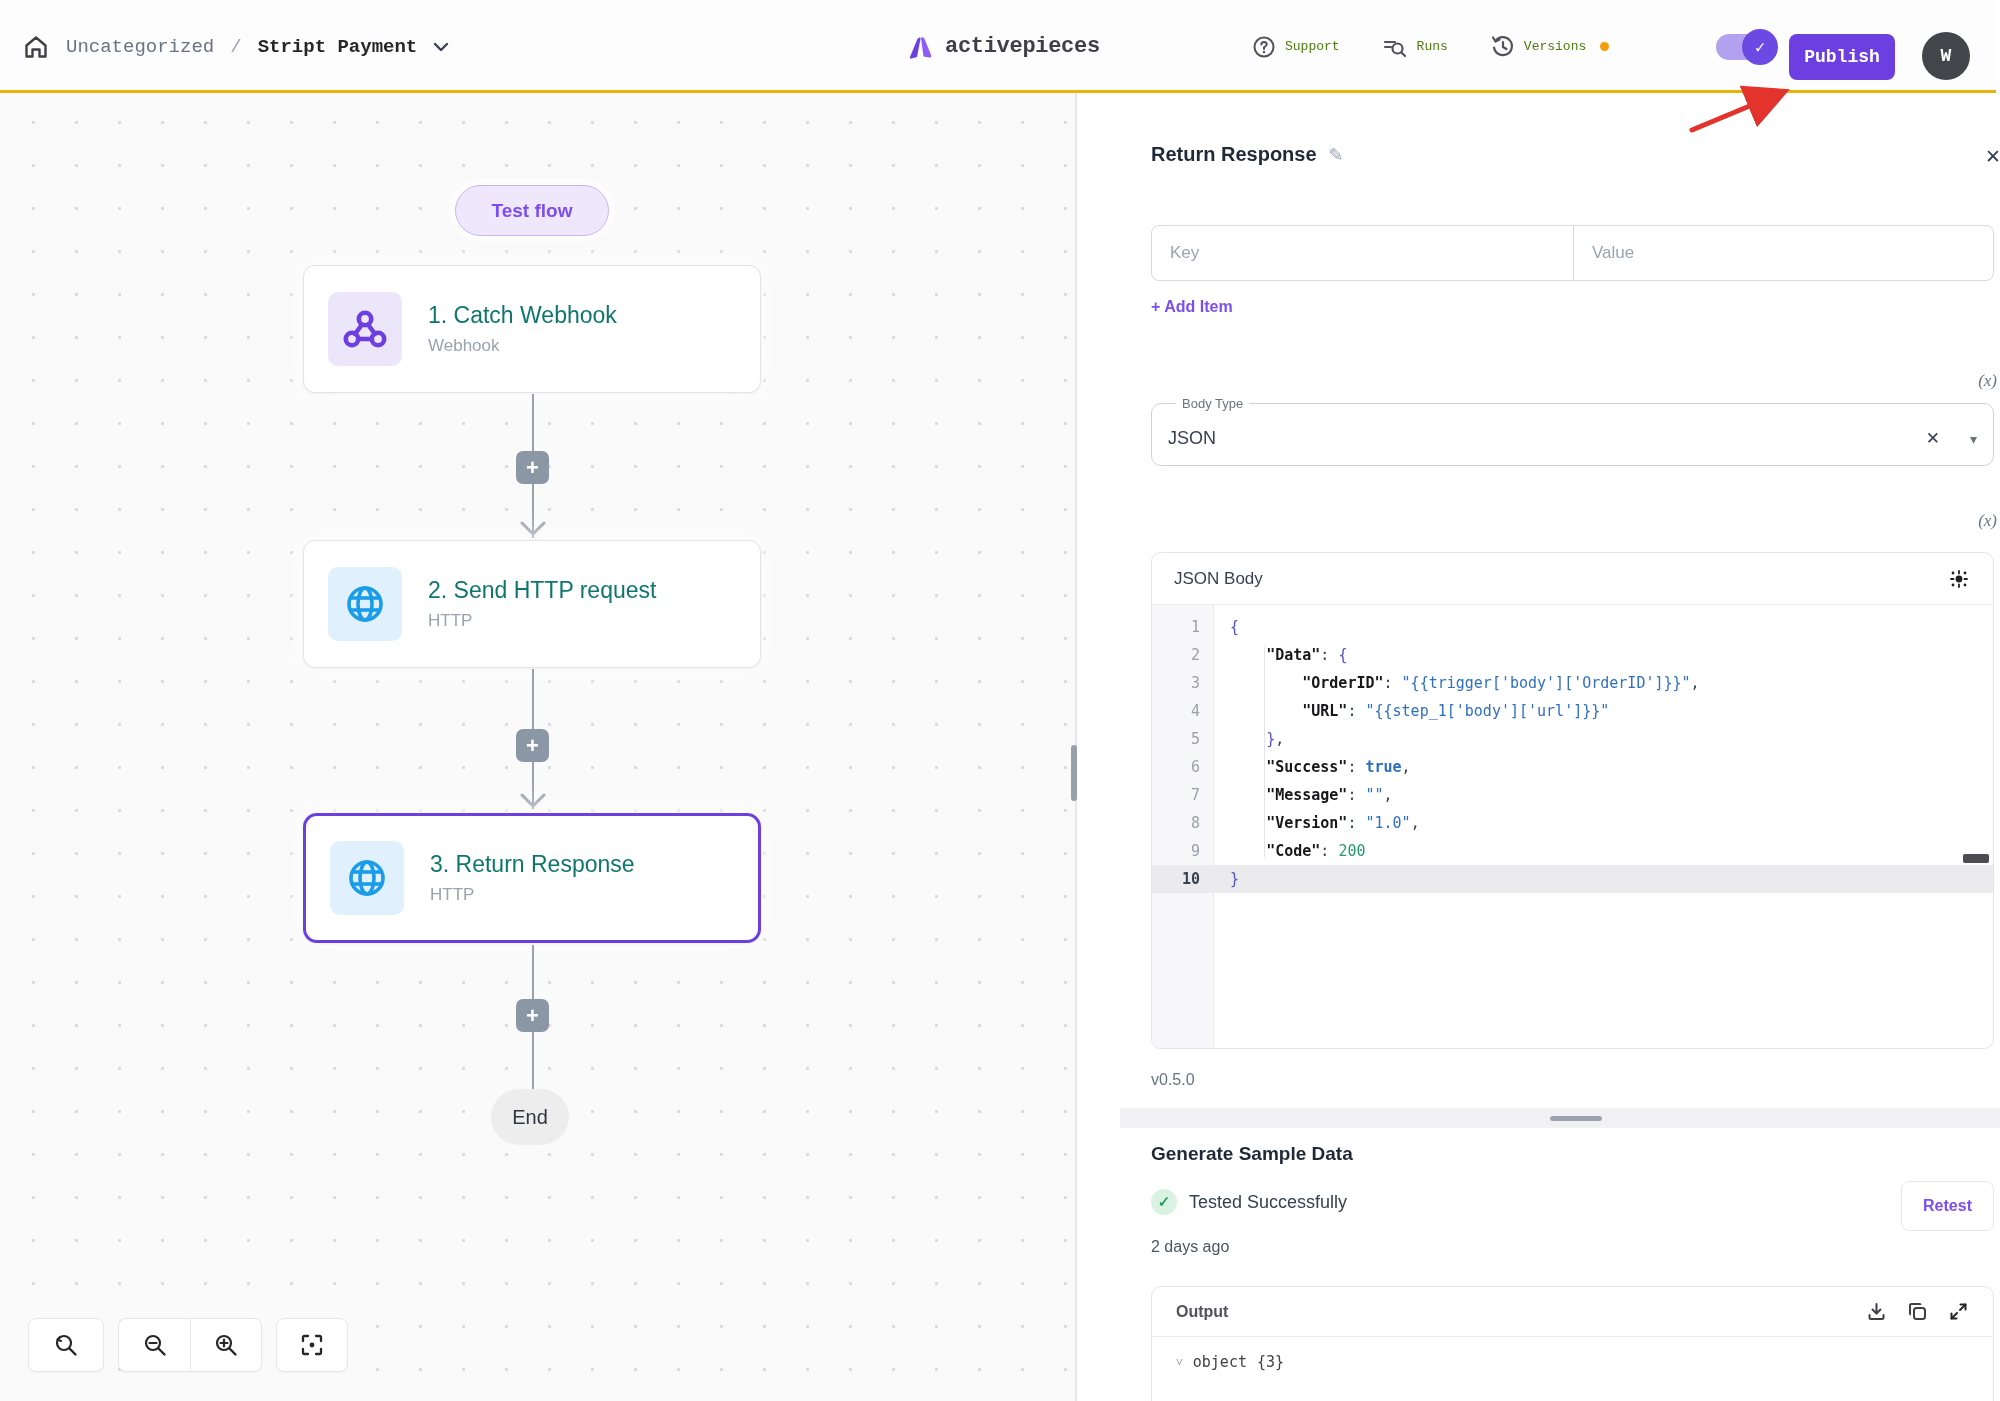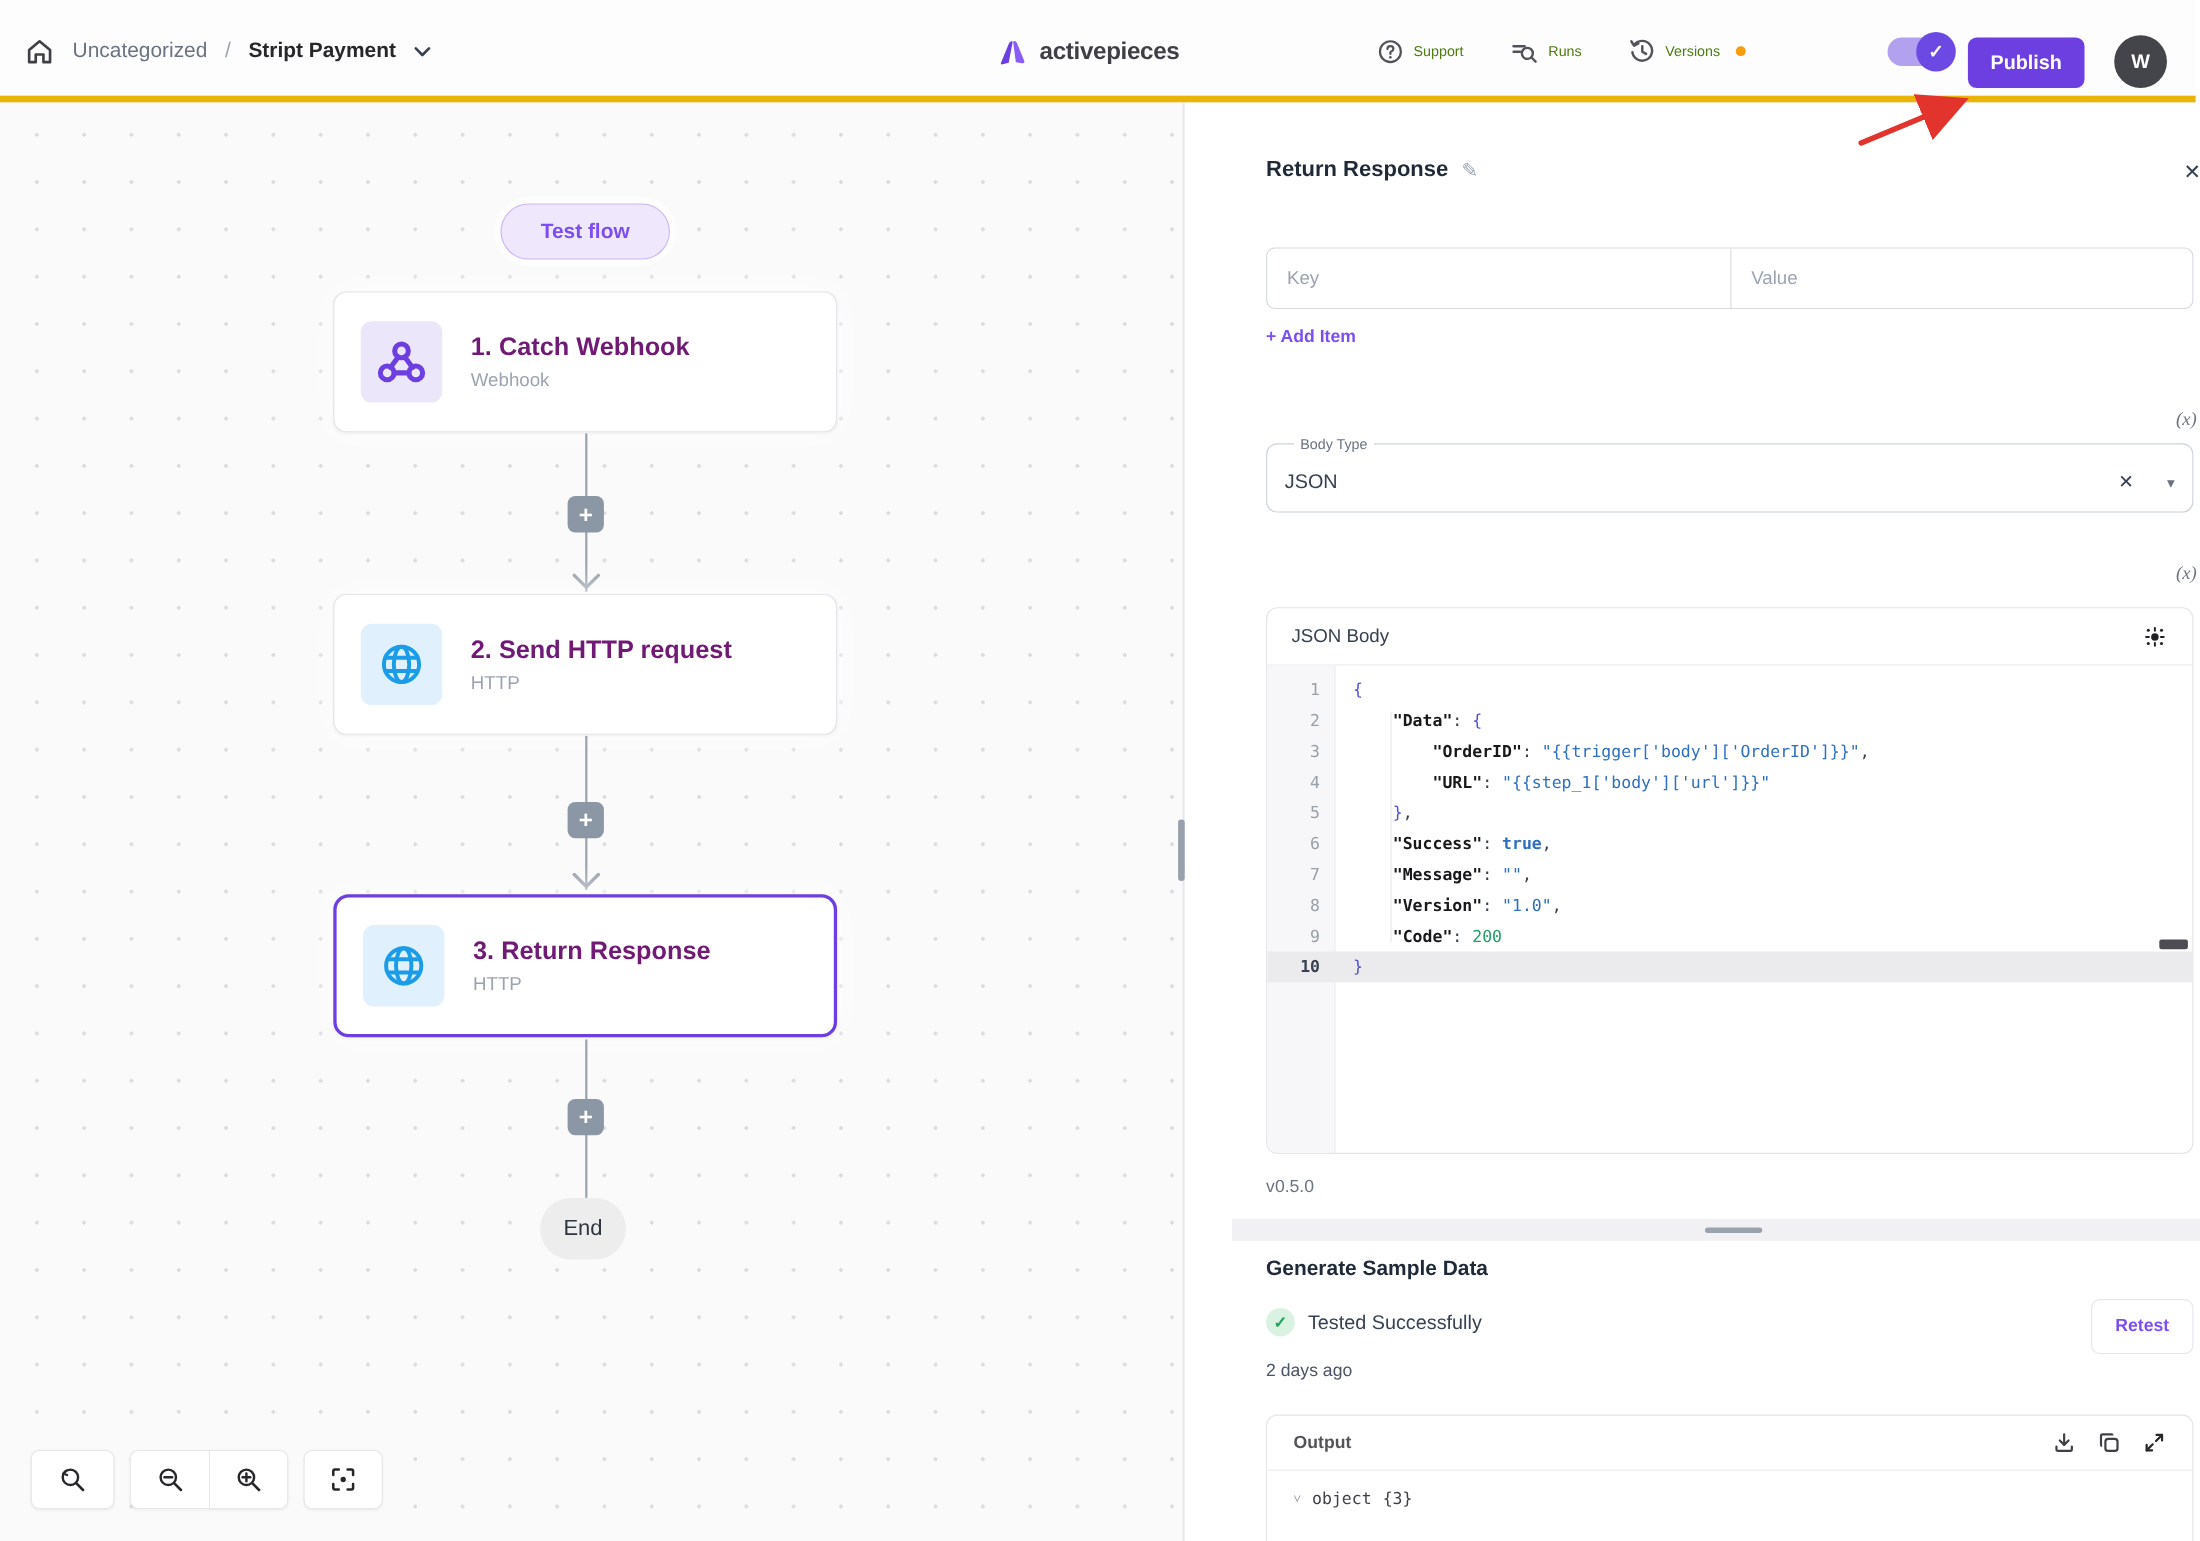--- a/index.html
+++ b/index.html
@@ -1,21 +1,21 @@
 <!DOCTYPE html>
 <html><head>
 <meta charset="utf-8">
 <style>
   * { margin:0; padding:0; box-sizing:border-box; }
   html,body { width:2000px; height:1401px; }
   body { font-family:"Liberation Sans", sans-serif; background:#fff; }
   #app { position:relative; width:2000px; height:1401px; overflow:hidden; background:#fff; }
 
   
-  .header { position:absolute; left:0; top:0; width:1996px; height:93px; background:#fdfdfe; border-bottom:6px solid #eab308; z-index:5; }
+  .header { position:absolute; left:0; top:0; width:1996px; height:93px; background:#fdfdfe; border-bottom:3px solid #eab308; z-index:5;font-family:Liberation Mono, monospace; }
   .hgroup { position:absolute; display:flex; align-items:center; }
   .breadcrumb-wrap { left:22px; top:0; height:93px; gap:16px; }
   .crumb-cat { color:#6b7280; font-size:19px; }
   .crumb-sep { color:#9ca3af; font-size:19px; }
   .crumb-name { color:#27272a; font-size:19px; font-weight:700; }
   .logo-wrap { left:905px; top:0; height:93px; gap:10px; }
   .logo-text { color:#3f3f46; font-size:22px; font-weight:700; letter-spacing:-0.3px; }
   .nav-item { display:flex; align-items:center; gap:9px; color:#4d7c0f; font-size:13px; cursor:pointer;text-align:center; }
   .nav-wrap { left:1252px; top:0; height:93px; gap:42px; }
   .orange-dot { width:9px; height:9px; border-radius:50%; background:#f59e0b; margin-left:-28px; }
@@ -29,21 +29,21 @@
   .canvas { position:absolute; left:0; top:93px; width:1075px; height:1308px; background:#fafafa;
     background-image:radial-gradient(#dcdce0 1.6px, transparent 1.6px); background-size:43px 43px; background-position:12px 8px; }
   .pill { position:absolute; display:flex; align-items:center; justify-content:center; }
   .test-flow { left:455px; top:92px; width:154px; height:51px; background:#efe8fd; border:1.5px solid #c9b5f6; border-radius:26px; color:#7c4ef0; font-size:19px; font-weight:700; cursor:pointer; box-shadow:0 0 0 6px rgba(255,255,255,.5); }
   .end-pill { left:491px; top:996px; width:78px; height:56px; background:#ededee; border-radius:28px; color:#2f3640; font-size:20px; }
   .step-card { position:absolute; left:303px; width:458px; height:128px; background:#fff; border:1px solid #e3e3e8; border-radius:12px; display:flex; align-items:center; padding:0 24px; gap:26px; cursor:pointer; box-shadow:0 1px 3px rgba(30,30,60,.05), 0 0 30px rgba(255,255,255,.9); }
   .step-card.selected { border:3px solid #6d3fe0; border-radius:14px; }
   .step-icon { width:74px; height:74px; border-radius:10px; display:flex; align-items:center; justify-content:center; flex:0 0 auto; }
   .step-icon.purple { background:#ece6fb; }
   .step-icon.blue { background:#e0f0fc; }
-  .step-title { color:#701a75; font-size:23px;font-weight:bold; }
+  .step-title { color:#0f766e; font-size:23px; }
   .step-sub { color:#9ca3af; font-size:17px; margin-top:7px; }
   .connector { position:absolute; left:532px; width:2px; background:#9aa2ac; }
   .plus-sq { position:absolute; left:516px; width:33px; height:33px; border-radius:7px; background:#8b97a4; color:#fff; font-size:22px; font-weight:700; display:flex; align-items:center; justify-content:center; cursor:pointer; line-height:1; }
   .arrow-head { position:absolute; left:519px; }
 
   .zoom-bar { position:absolute; top:1225px; left:0; height:54px; }
   .zbtn { position:absolute; top:0; height:54px; background:#fff; border:1px solid #e7e7ea; border-radius:8px; display:flex; align-items:center; justify-content:center; cursor:pointer; box-shadow:0 1px 2px rgba(0,0,0,.04); }
 
   
   .vdivider { position:absolute; left:1075px; top:93px; width:2px; height:1308px; background:#e8e8ec; }

